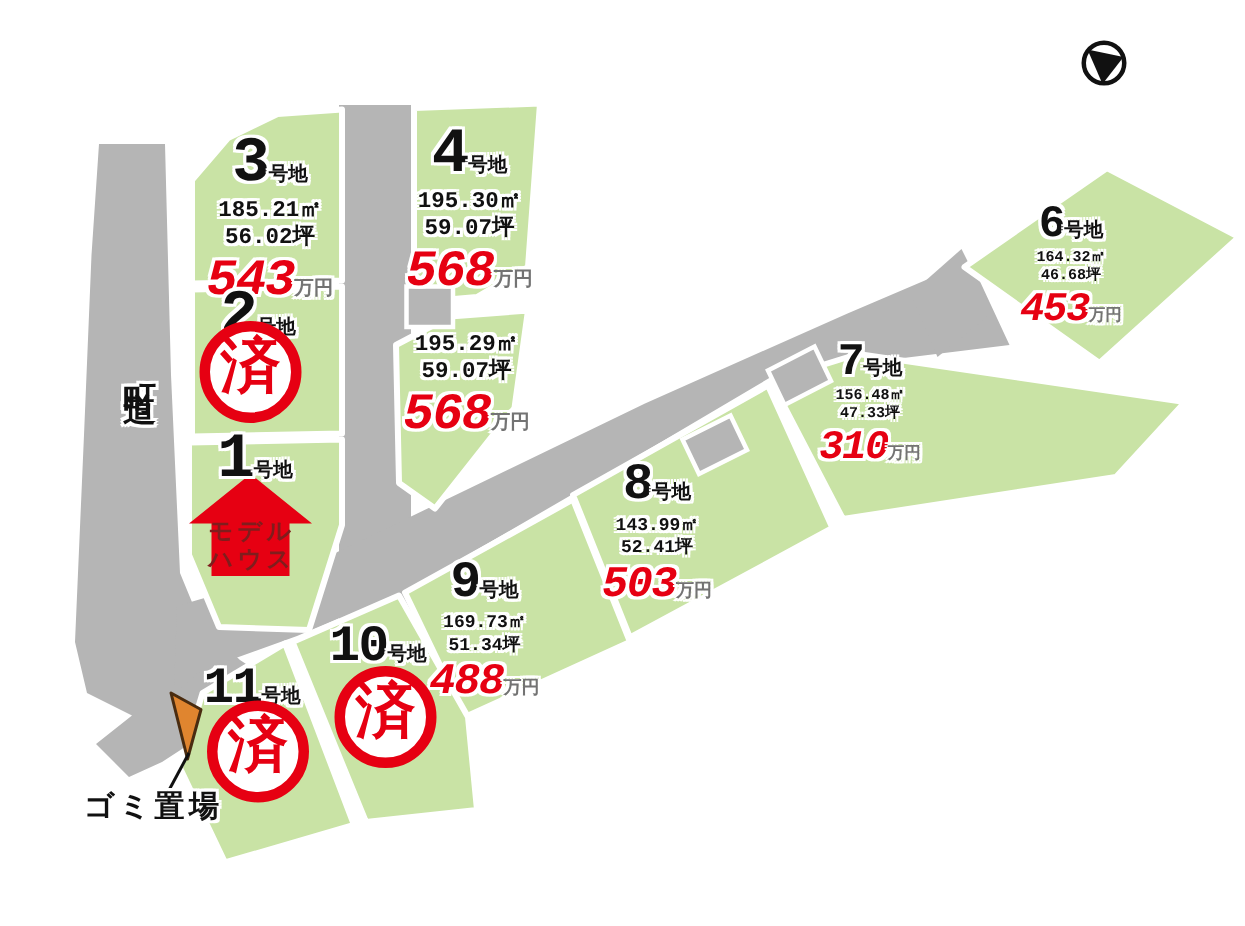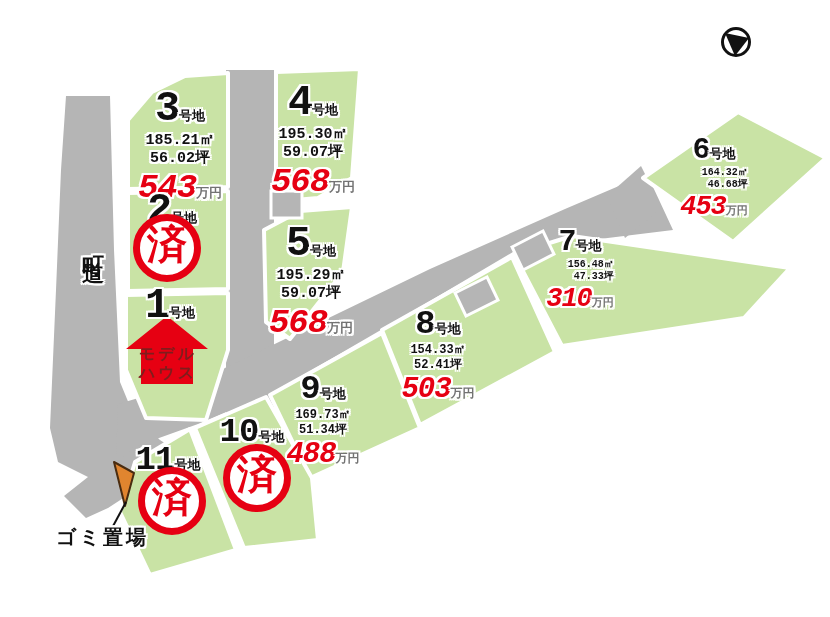--- a/index.html
+++ b/index.html
@@ -17,21 +17,21 @@
   .numline .sfx{font-size:13px;}
   .area{font-size:15px;line-height:1.2;}
   .priceline{margin-top:2px;}
   .priceline .p{font-size:34px;font-style:italic;color:#e60012;letter-spacing:-1px;}
   .priceline .u{font-size:13px;color:#737373;font-style:normal;}
   .size-md .numline .n{font-size:34px;}
   .size-md .area{font-size:12px;}
   .size-md .priceline .p{font-size:29px;}
   .size-md .priceline .u{font-size:12px;}
   .size-sm .numline .n{font-size:30px;}
-  .size-sm .area{font-size:10px;text-align:right;}
+  .size-sm .area{font-size:10px;}
   .size-sm .priceline .p{font-size:27px;}
   .size-sm .priceline .u{font-size:11px;}
   .sold-badge{
     position:absolute;width:54px;height:54px;border-radius:50%;
     background:#fff;border:7px solid #e60012;color:#e60012;
     display:flex;align-items:center;justify-content:center;
     font-size:40px;transform:translate(-50%,-50%);line-height:1;
   }
   .house-text{position:absolute;color:#7f1d1d;font-size:16px;letter-spacing:3px;transform:translateX(-50%);white-space:nowrap;}
   .town-road{position:absolute;writing-mode:vertical-rl;font-size:22px;letter-spacing:6px;}
@@ -84,21 +84,20 @@
   </div>
 
   <div class="lot-label outline" style="left:313px;top:80px;">
     <div class="numline"><span class="n">4</span><span class="sfx">号地</span></div>
     <div class="area">195.30㎡</div>
     <div class="area">59.07坪</div>
     <div class="priceline"><span class="p">568</span><span class="u">万円</span></div>
   </div>
 
   <div class="lot-label outline" style="left:311px;top:221px;">
-    <div class="numline"><span class="n">5</span><span class="sfx">号地</span></div>
     <div class="area">195.29㎡</div>
     <div class="area">59.07坪</div>
     <div class="priceline"><span class="p">568</span><span class="u">万円</span></div>
   </div>
 
   <div class="lot-label outline size-sm" style="left:714px;top:134px;">
     <div class="numline"><span class="n">6</span><span class="sfx">号地</span></div>
     <div class="area">164.32㎡</div>
     <div class="area">46.68坪</div>
     <div class="priceline"><span class="p">453</span><span class="u">万円</span></div>
@@ -106,21 +105,21 @@
 
   <div class="lot-label outline size-sm" style="left:580px;top:226px;">
     <div class="numline"><span class="n">7</span><span class="sfx">号地</span></div>
     <div class="area">156.48㎡</div>
     <div class="area">47.33坪</div>
     <div class="priceline"><span class="p">310</span><span class="u">万円</span></div>
   </div>
 
   <div class="lot-label outline size-md" style="left:438px;top:306px;">
     <div class="numline"><span class="n">8</span><span class="sfx">号地</span></div>
-    <div class="area">154.33㎡</div>
+    <div class="area">143.99㎡</div>
     <div class="area">52.41坪</div>
     <div class="priceline"><span class="p">503</span><span class="u">万円</span></div>
   </div>
 
   <div class="lot-label outline size-md" style="left:323px;top:371px;">
     <div class="numline"><span class="n">9</span><span class="sfx">号地</span></div>
     <div class="area">169.73㎡</div>
     <div class="area">51.34坪</div>
     <div class="priceline"><span class="p">488</span><span class="u">万円</span></div>
   </div>

